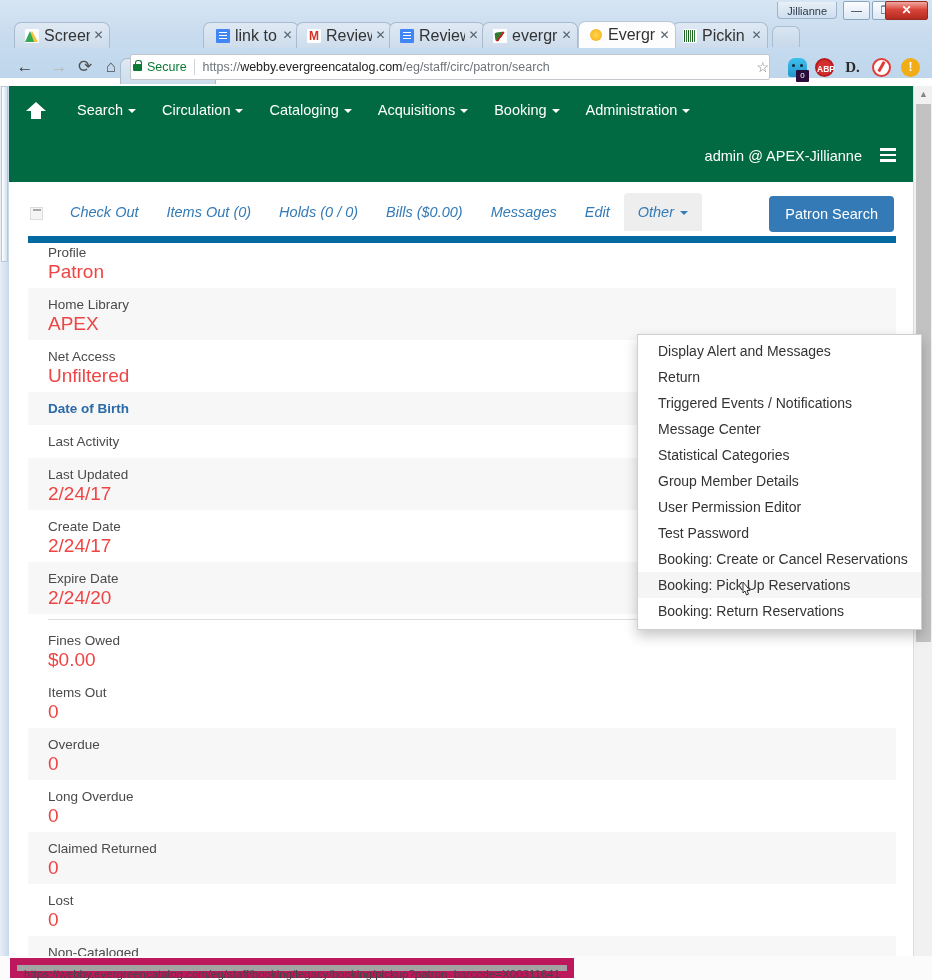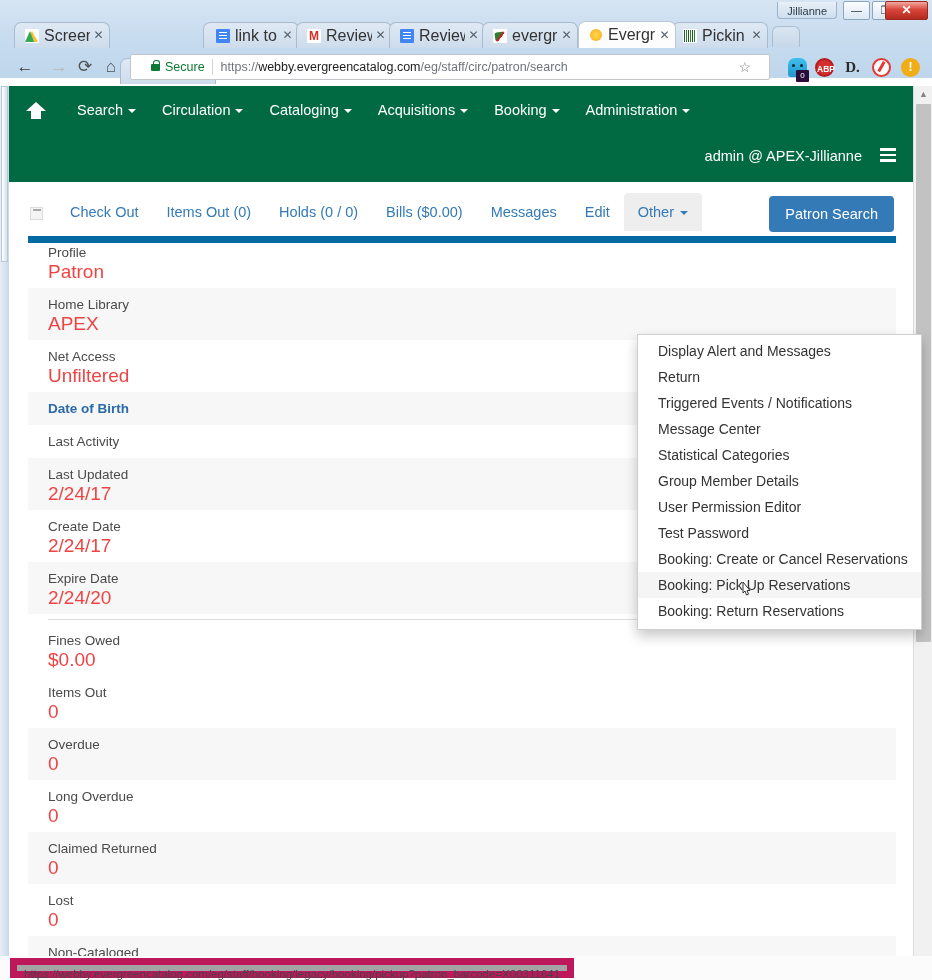--- a/index.html
+++ b/index.html
@@ -104,21 +104,21 @@
     position: absolute; top: 6px; width: 26px; height: 26px;
     text-align: center; line-height: 26px; font-size: 17px; color: #585858;
   }
   #nav-back    { left: 12px; color:#404040; }
   #nav-forward { left: 46px; color: #b7b7b7; }
   #nav-reload  { left: 72px; color:#505050; }
   #nav-home    { left: 98px; color:#505050; }
   #omnibox {
     position: absolute; left: 130px; top: 6px; width: 640px; height: 26px;
     background: #fff; border: 1px solid #c3c7cb; border-radius: 2px;
-    display: flex; align-items: center; padding: 0 18px;
+    display: flex; align-items: center; padding: 0 0;
   }
   #lock-icon {
     width: 9px; height: 7px; background: #0b7a34; border-radius: 1px;
     position: relative; margin-right: 5px; margin-left: 2px; flex: 0 0 9px;
   }
   #lock-icon:before {
     content:""; position:absolute; left:2px; top:-4px; width:5px; height:5px;
     border:1.6px solid #0b7a34; border-bottom:none; border-radius:3px 3px 0 0;
   }
   #secure-label { font-size: 12.5px; color: #0b7a34; margin-right: 7px; }
@@ -195,20 +195,21 @@
   }
   #collapse-toggle {
     position: absolute; left: 22px; top: 17px; width: 13px; height: 13px;
     background: #f4f4f4; border: 1px solid #dcdcdc;
   }
   #collapse-toggle:after { content:""; position:absolute; left:2px; top:1px;
     width:8px; height:2px; background:#a8a8a8; }
   .ptab {
     font-size: 14.5px; color: #337ab7; padding: 11px 14px;
     white-space: nowrap;
+    font-style: italic;
   }
   .ptab.open { background: #eeeeee; border-radius: 4px 4px 0 0; }
   .ptab .caret {
     display:inline-block; margin-left:6px; width:0; height:0;
     border-left:4px solid transparent; border-right:4px solid transparent;
     border-top:4px solid #337ab7; vertical-align: middle;
   }
   #patron-search-btn {
     position: absolute; right: 26px; top: 6px;
     background: #337ab7; color: #fff; font-size: 14.5px;

